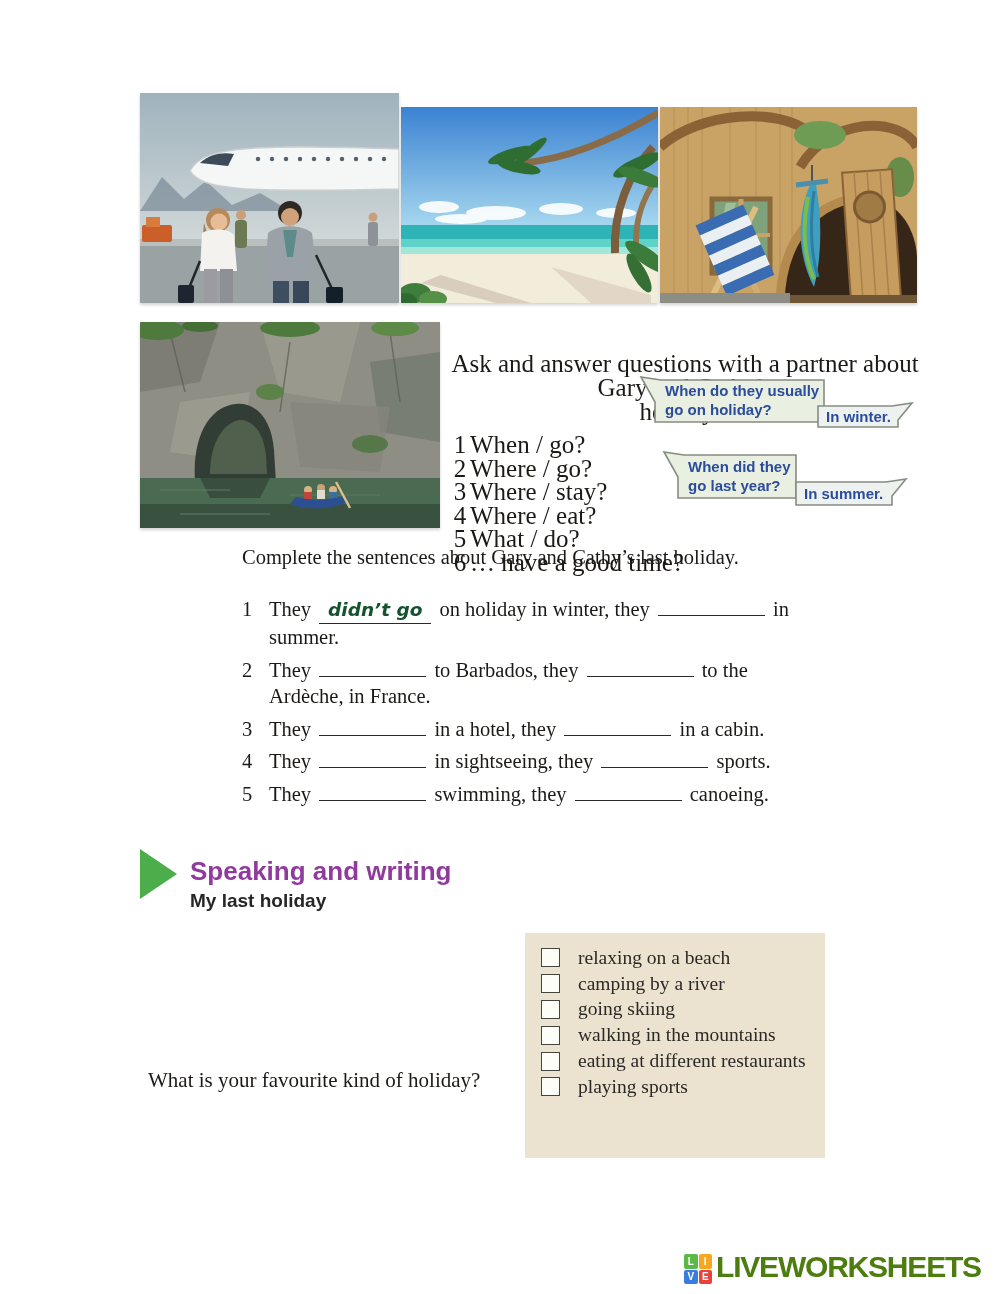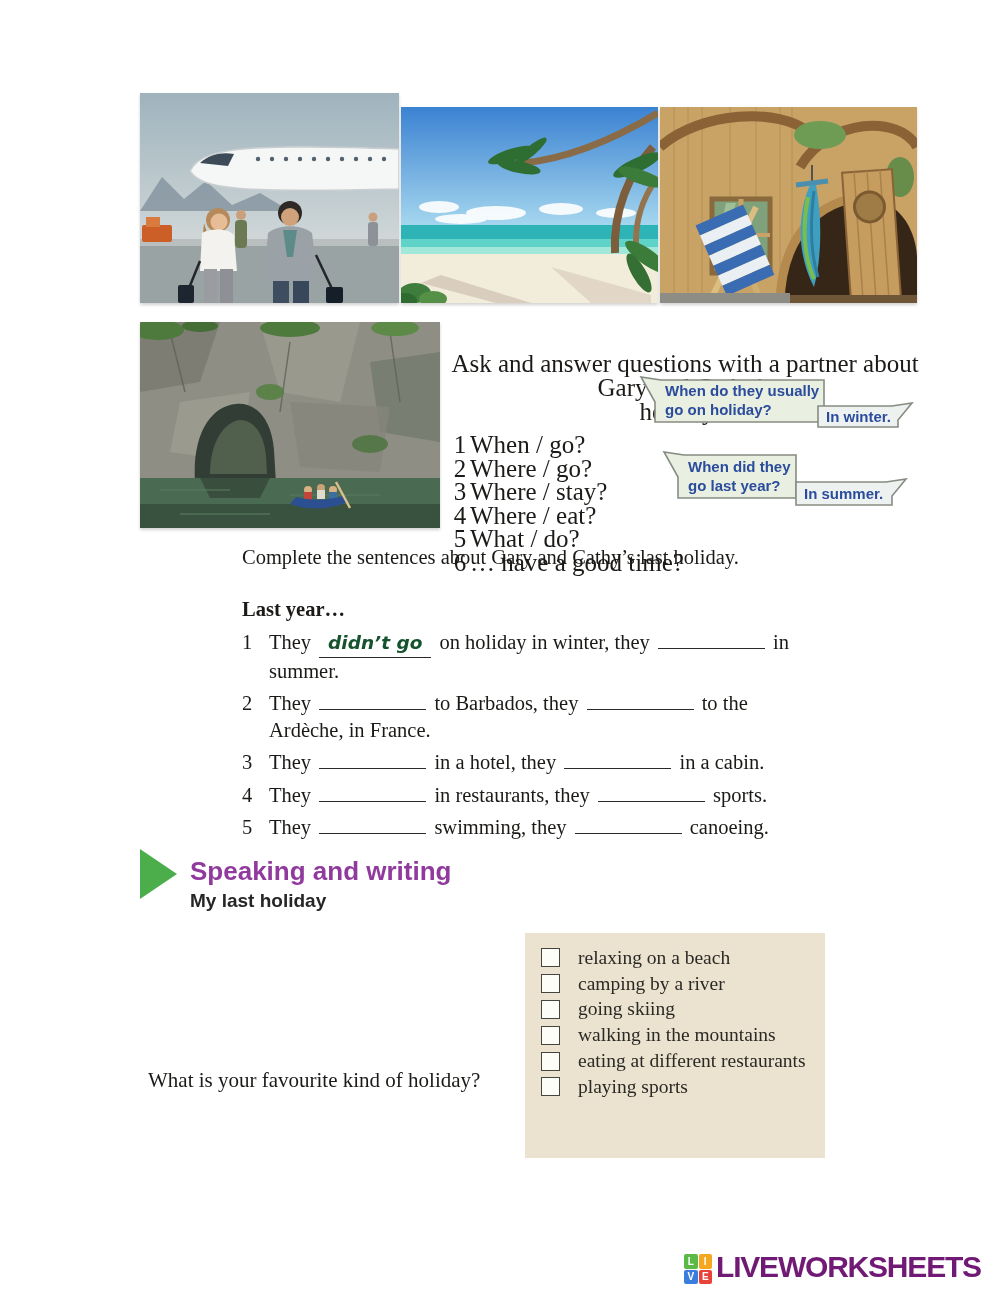--- a/index.html
+++ b/index.html
@@ -54,21 +54,21 @@
   .mark{font-family:"DejaVu Sans",sans-serif;font-weight:bold;margin-left:4px;}
 
   
   #logo{left:684px;top:1251px;display:flex;align-items:flex-start;cursor:pointer;}
   #logo-grid{display:grid;grid-template-columns:13.5px 13.5px;grid-template-rows:14.5px 14.5px;
              gap:1px;margin:3px 4px 0 0;}
   .tile{display:flex;align-items:center;justify-content:center;color:#fff;
         font-family:"Liberation Sans","DejaVu Sans",sans-serif;font-weight:bold;font-size:10px;
         border-radius:2px;}
   #logo-word{font-family:"Liberation Sans","DejaVu Sans",sans-serif;font-weight:bold;
-             font-size:30px;line-height:32px;color:#701a75;letter-spacing:-1.2px;}
+             font-size:30px;line-height:32px;color:#4d7c0f;letter-spacing:-1.2px;}
 </style>
 </head>
 <body>
 
 <div id="page">
 
   <div class="photo" style="left:140px;top:93px;width:259px;height:210px;">
     <svg viewBox="0 0 259 210">
       <defs>
           <linearGradient id="sky1" x1="0" y1="0" x2="0" y2="1">
@@ -309,21 +309,20 @@
   </div>
   <div class="bubble" style="left:795px;top:478px;width:113px;height:28px;">
     <svg width="113" height="28">
       <polygon points="1,4 91,4 111,1 97,18 97,27 1,27" fill="#edf2f1" stroke="#878c82" stroke-width="1.6"></polygon>
       </svg>
     <span class="btxt" style="padding:6px 0 0 9px;">In summer.</span>
   </div>
 
   <div id="ex2" class="abs">
     <p class="instruction">Complete the sentences about Gary and Cathy’s last holiday.</p>
-    <p class="lead">Last year…</p>
 
     <div class="s-row">
       <span class="s-num">1</span>
       <span>They</span>
       <span class="blank filled"><span class="answer">didn’t go</span></span>
       <span>on holiday in winter, they</span>
       <span class="blank"></span>
       <span class="pre">in
 summer.</span>
     </div>
@@ -344,21 +343,21 @@
       <span class="blank"></span>
       <span>in a hotel, they</span>
       <span class="blank"></span>
       <span class="pre">in a cabin.</span>
     </div>
 
     <div class="s-row">
       <span class="s-num">4</span>
       <span>They</span>
       <span class="blank"></span>
-      <span>in restaurants, they</span>
+      <span>in sightseeing, they</span>
       <span class="blank"></span>
       <span class="pre">sports.</span>
     </div>
 
     <div class="s-row">
       <span class="s-num">5</span>
       <span>They</span>
       <span class="blank"></span>
       <span>swimming, they</span>
       <span class="blank"></span>

